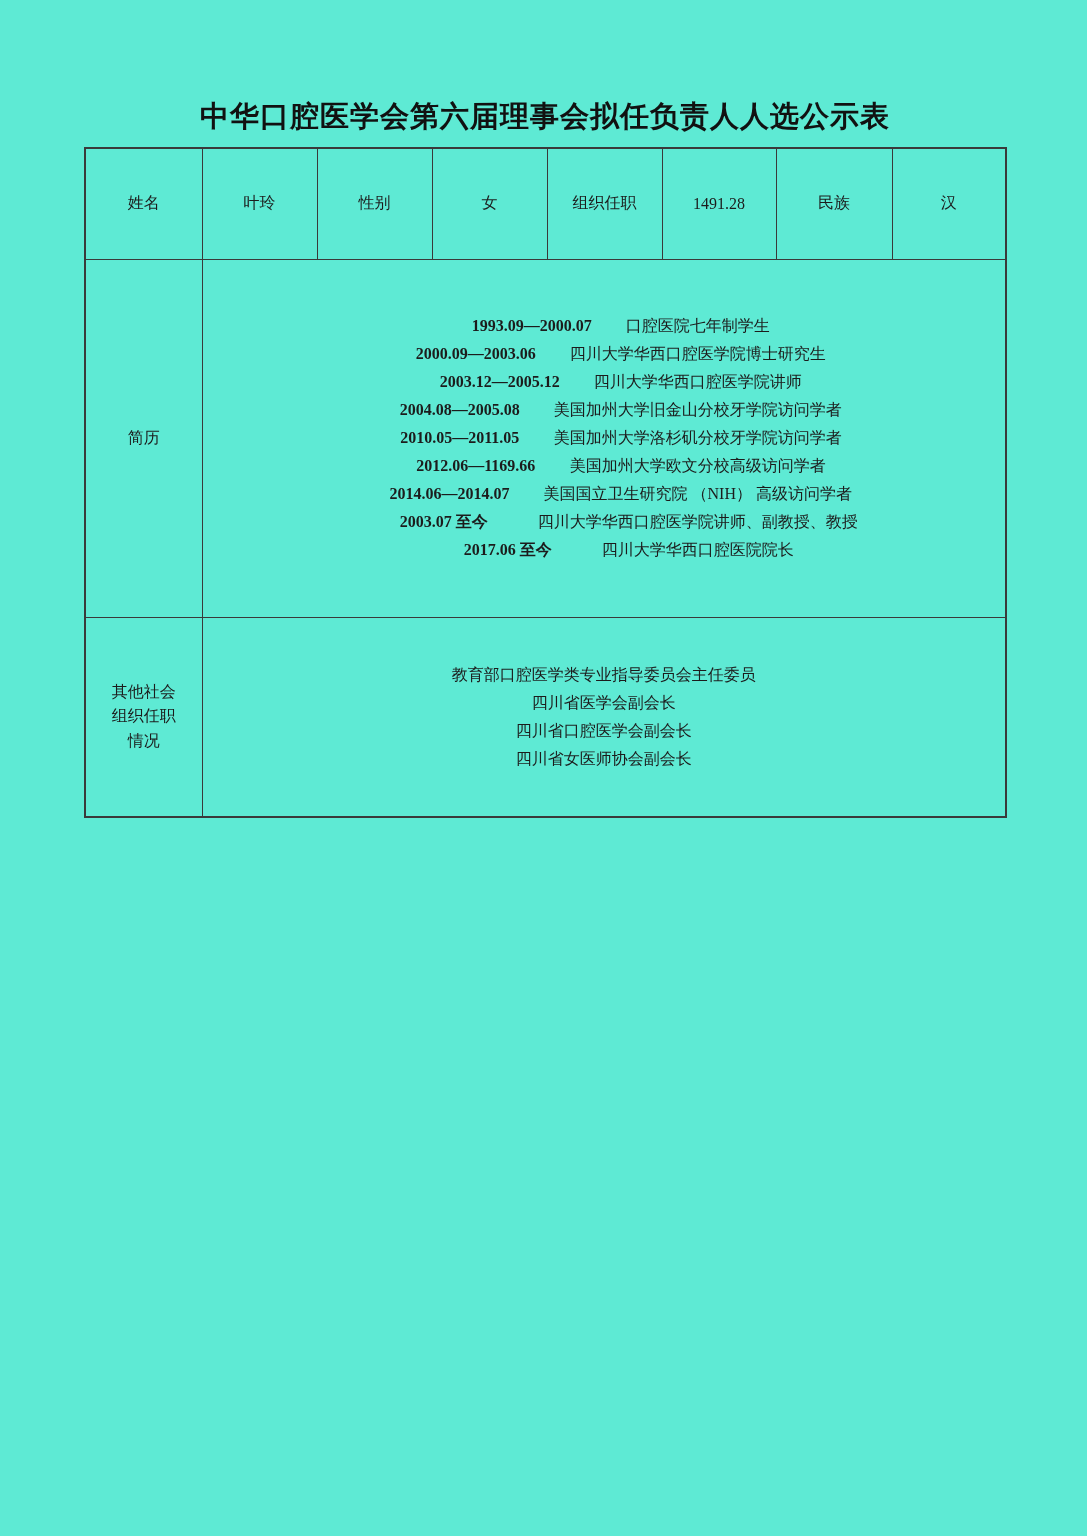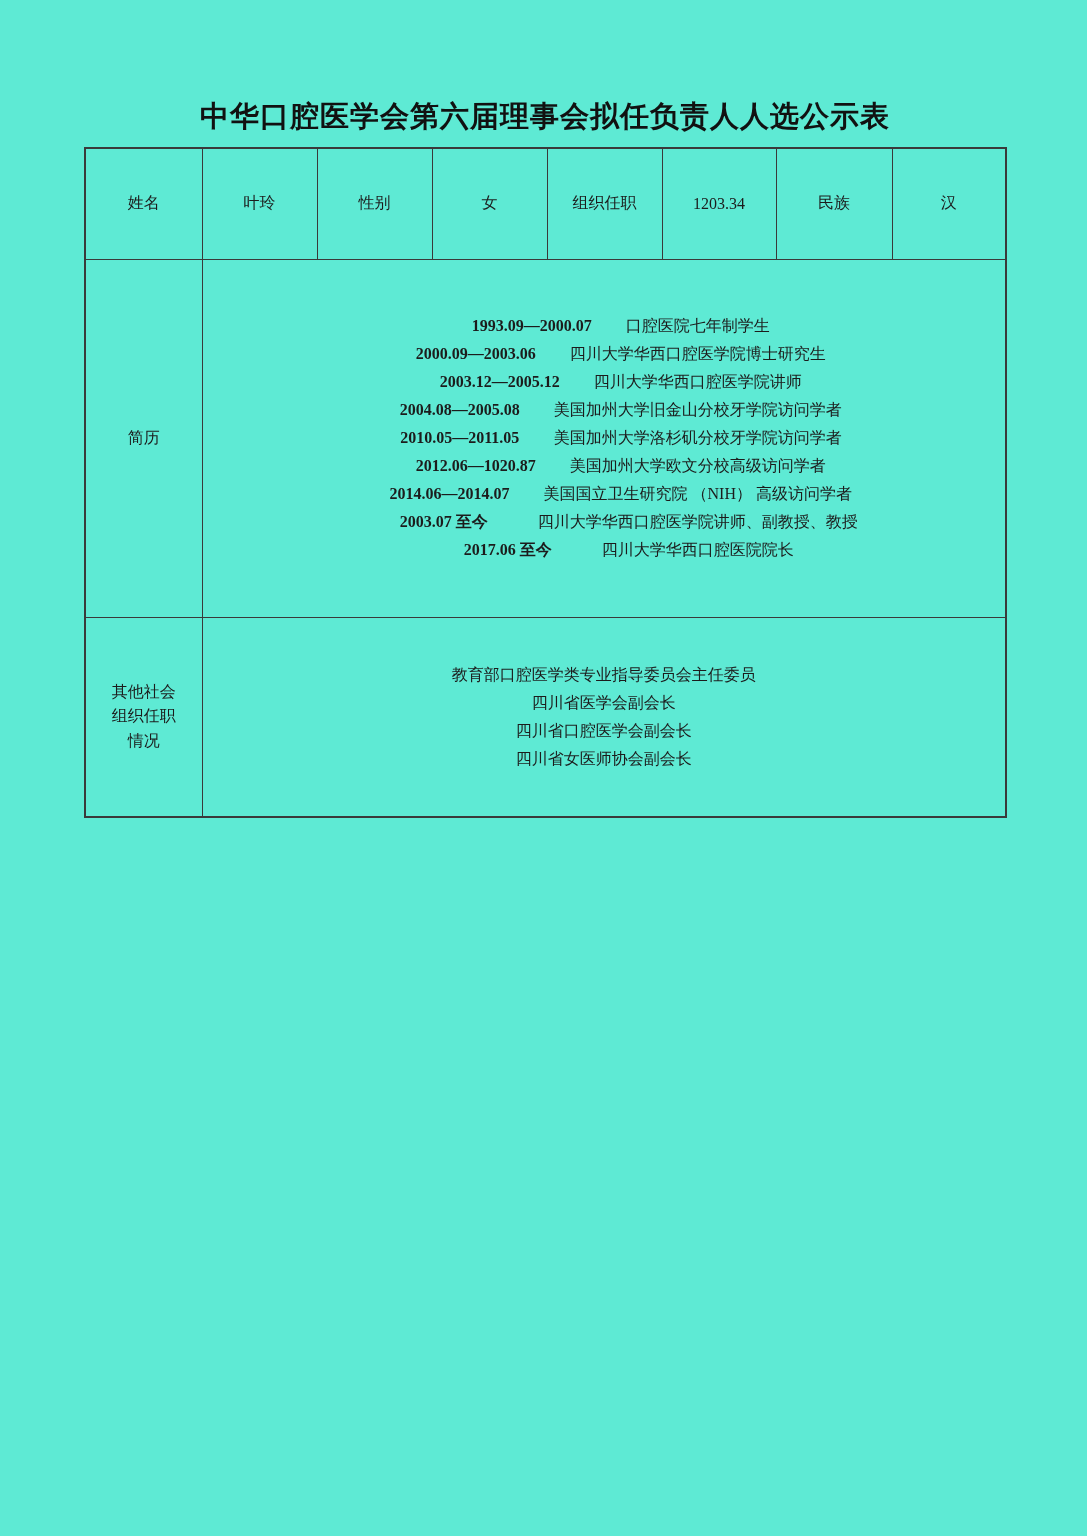--- a/index.html
+++ b/index.html
@@ -86,36 +86,36 @@
         <col style="width:114px">
     </colgroup>
 
     <tbody>
         <tr class="r1">
       <td>姓名</td>
       <td>叶玲</td>
       <td>性别</td>
       <td>女</td>
       <td>组织任职</td>
-      <td>1203.34</td>
+      <td>1491.28</td>
       <td>民族</td>
       <td>汉</td>
     </tr>
 
 
 
     <tr class="r4">
       <td>简历</td>
       <td colspan="7" class="content-cell">
         <div class="resume-line"><span class="period">1993.09—2000.07</span><span>口腔医院七年制学生</span></div>
         <div class="resume-line"><span class="period">2000.09—2003.06</span><span>四川大学华西口腔医学院博士研究生</span></div>
         <div class="resume-line"><span class="period">2003.12—2005.12</span><span>四川大学华西口腔医学院讲师</span></div>
         <div class="resume-line"><span class="period">2004.08—2005.08</span><span>美国加州大学旧金山分校牙学院访问学者</span></div>
         <div class="resume-line"><span class="period">2010.05—2011.05</span><span>美国加州大学洛杉矶分校牙学院访问学者</span></div>
-        <div class="resume-line"><span class="period">2012.06—1020.87</span><span>美国加州大学欧文分校高级访问学者</span></div>
+        <div class="resume-line"><span class="period">2012.06—1169.66</span><span>美国加州大学欧文分校高级访问学者</span></div>
         <div class="resume-line"><span class="period">2014.06—2014.07</span><span>美国国立卫生研究院 （NIH） 高级访问学者</span></div>
         <div class="resume-line"><span class="period">2003.07 至今</span><span>四川大学华西口腔医学院讲师、副教授、教授</span></div>
         <div class="resume-line"><span class="period">2017.06 至今</span><span>四川大学华西口腔医院院长</span></div>
       </td>
     </tr>
 
     <tr class="r5">
       <td class="prewrap">其他社会
 组织任职
 情况</td>

